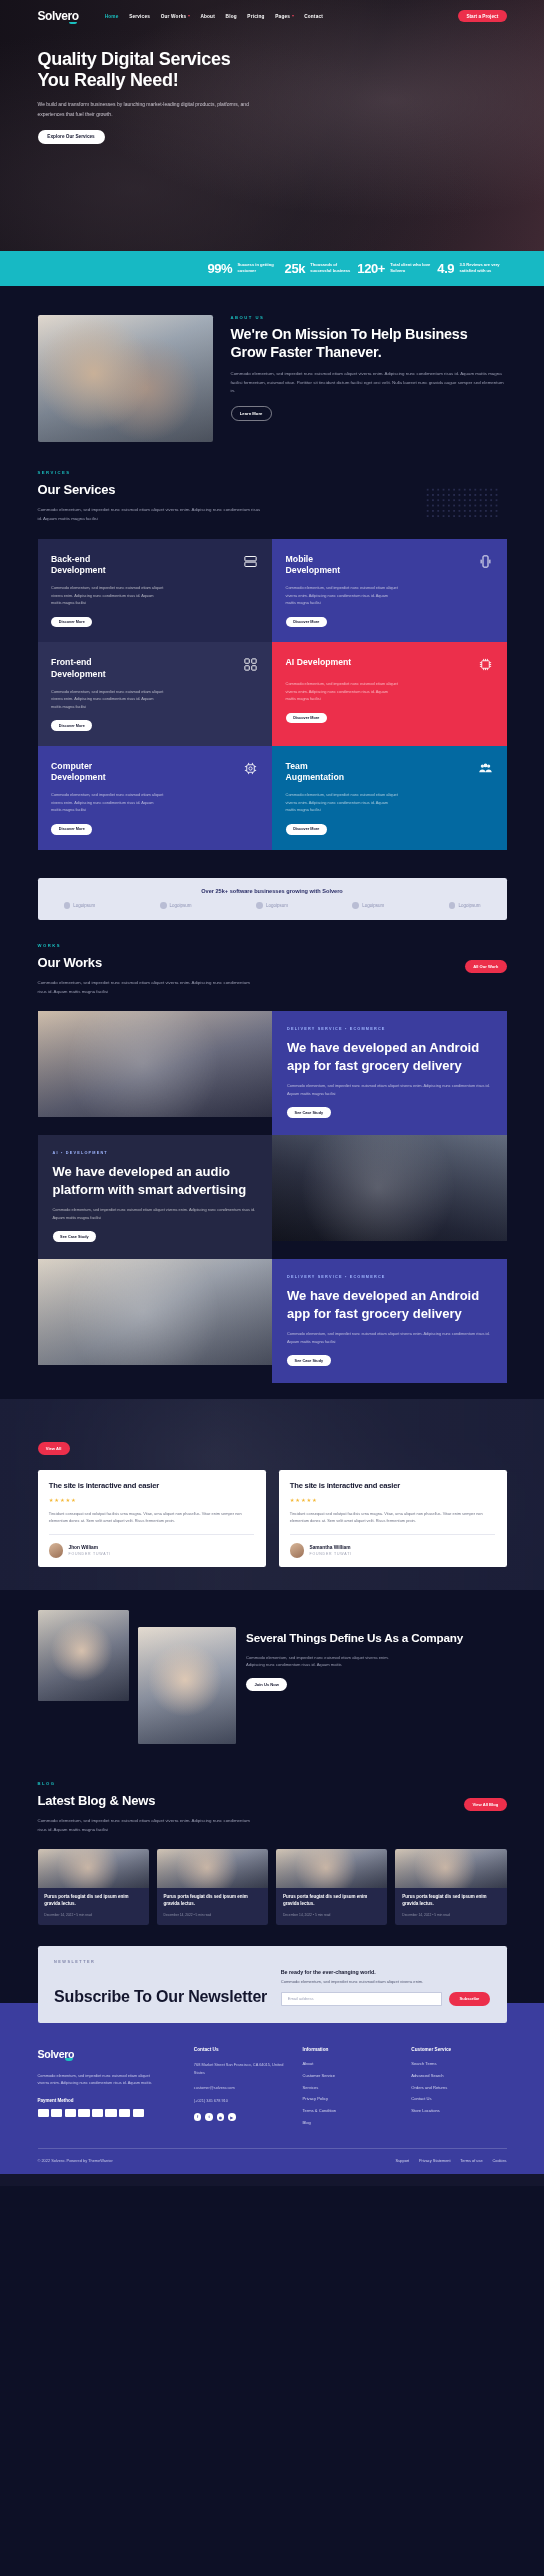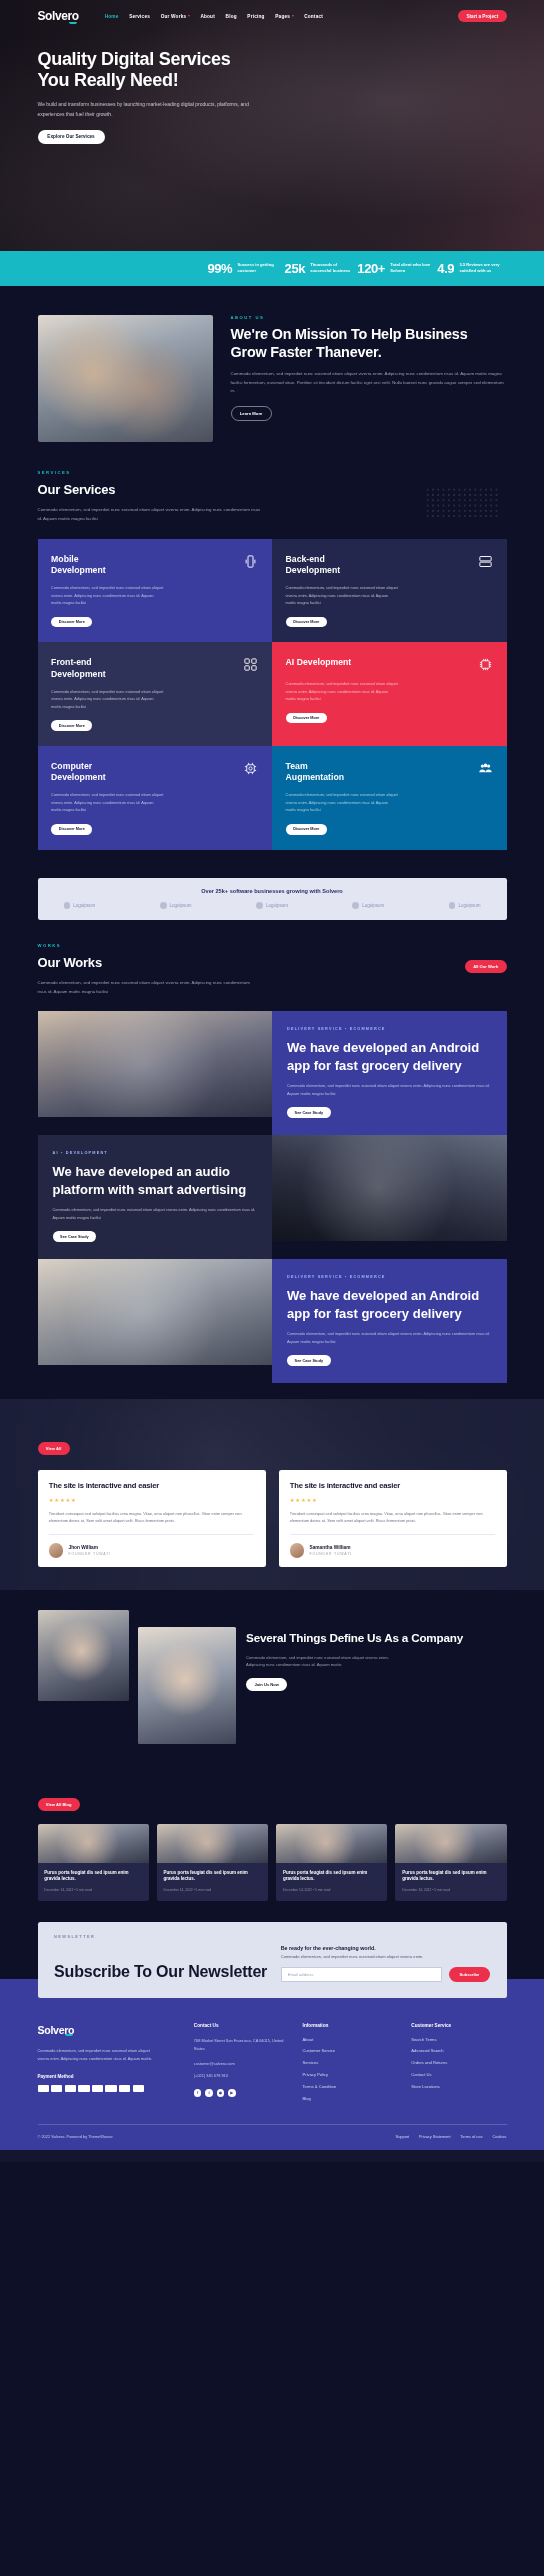--- a/index.html
+++ b/index.html
@@ -261,39 +261,39 @@
   <section class="services">
     <div class="container">
       <div class="dots"></div>
       <div class="sec-head">
         <div class="eyebrow">SERVICES</div>
         <h2 class="h2">Our Services</h2>
         <p class="ptxt" style="max-width:227px">Commodo elementum, sed imperdiet nunc euismod etiam aliquet viverra enim. Adipiscing nunc condimentum risus id. Aquam mattis magna facilisi</p>
       </div>
 
       <div class="svc-grid">
-        <div class="svc bg-indigo">
-          <div class="row">
-            <h3>Mobile Development</h3>
-            <svg class="svc-icon" viewBox="0 0 24 24" fill="none" stroke="#fff" stroke-width="1.6">
-                <rect x="8" y="3" width="8" height="18" rx="1.5"></rect>
-                <path d="M5 9v6M19 9v6"></path>
-              </svg>
-          </div>
-          <p>Commodo elementum, sed imperdiet nunc euismod etiam aliquet viverra enim. Adipiscing nunc condimentum risus id. Aquam mattis magna facilisi</p>
-          <button class="disc">Discover More</button>
-        </div>
-
         <div class="svc bg-dark">
           <div class="row">
             <h3>Back-end Development</h3>
             <svg class="svc-icon" viewBox="0 0 24 24" fill="none" stroke="#fff" stroke-width="1.6">
                 <rect x="3" y="4" width="18" height="7" rx="1"></rect>
                 <rect x="3" y="13" width="18" height="7" rx="1"></rect>
                 <path d="M7 7.5h.01M7 16.5h.01"></path>
+              </svg>
+          </div>
+          <p>Commodo elementum, sed imperdiet nunc euismod etiam aliquet viverra enim. Adipiscing nunc condimentum risus id. Aquam mattis magna facilisi</p>
+          <button class="disc">Discover More</button>
+        </div>
+
+        <div class="svc bg-indigo">
+          <div class="row">
+            <h3>Mobile Development</h3>
+            <svg class="svc-icon" viewBox="0 0 24 24" fill="none" stroke="#fff" stroke-width="1.6">
+                <rect x="8" y="3" width="8" height="18" rx="1.5"></rect>
+                <path d="M5 9v6M19 9v6"></path>
               </svg>
           </div>
           <p>Commodo elementum, sed imperdiet nunc euismod etiam aliquet viverra enim. Adipiscing nunc condimentum risus id. Aquam mattis magna facilisi</p>
           <button class="disc">Discover More</button>
         </div>
 
         <div class="svc bg-slate">
           <div class="row">
             <h3>Front-end Development</h3>
             <svg class="svc-icon" viewBox="0 0 24 24" fill="none" stroke="#fff" stroke-width="1.6">
@@ -462,20 +462,25 @@
         <h2>Several Things Define Us As a Company</h2>
         <p>Commodo elementum, sed imperdiet nunc euismod etiam aliquet viverra enim. Adipiscing nunc condimentum risus id. Aquam mattis</p>
         <button class="join">Join Us Now</button>
       </div>
     </div>
   </section>
 
   <section class="blog">
     <div class="container">
       <div class="blog-head">
+        <div>
+          <div class="eyebrow">BLOG</div>
+          <h2 class="h2" style="font-size:13px">Latest Blog &amp; News</h2>
+          <p class="ptxt" style="max-width:219px">Commodo elementum, sed imperdiet nunc euismod etiam aliquet viverra enim. Adipiscing nunc condimentum risus id. Aquam mattis magna facilisi</p>
+        </div>
         <button class="pill-red" style="margin-top:16.6px">View All Blog</button>
       </div>
 
       <div class="b-grid">
         <article class="b-card">
           <div class="b-img"></div>
           <div class="b-body">
             <h5>Purus porta feugiat dis sed ipsum enim gravida lectus.</h5>
             <div class="b-meta">December 14, 2022 • 5 min read</div>
           </div>

